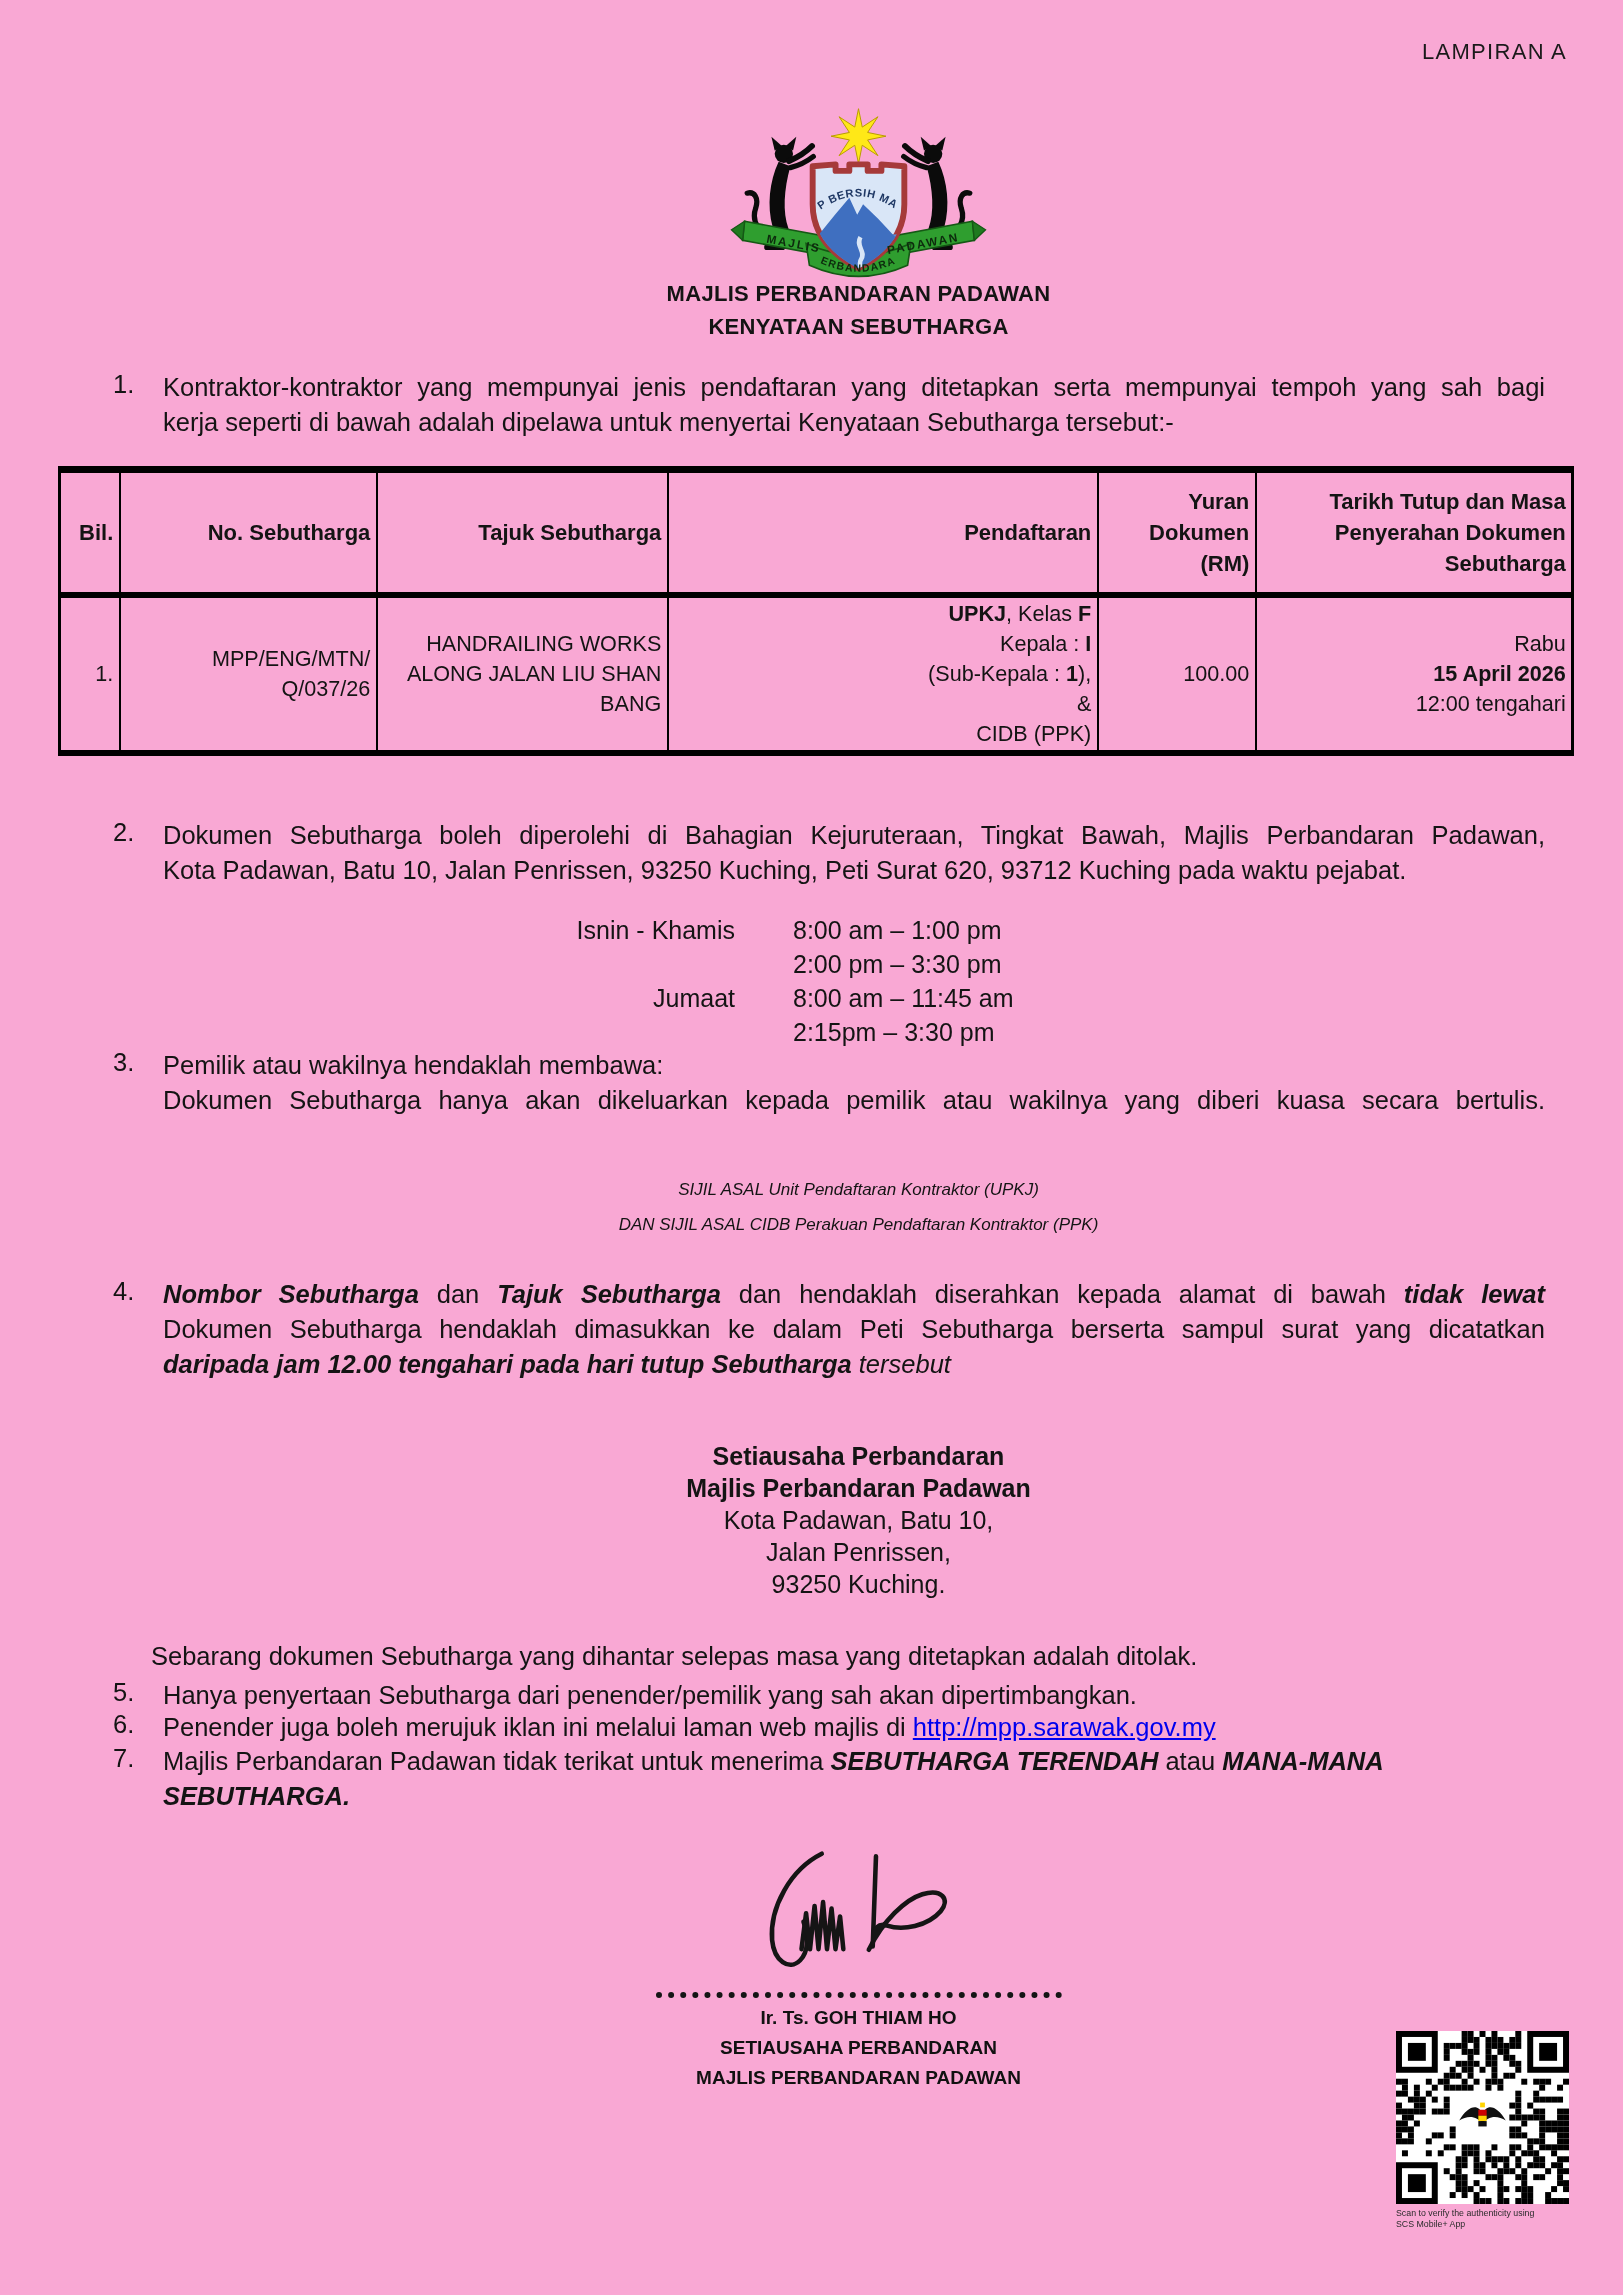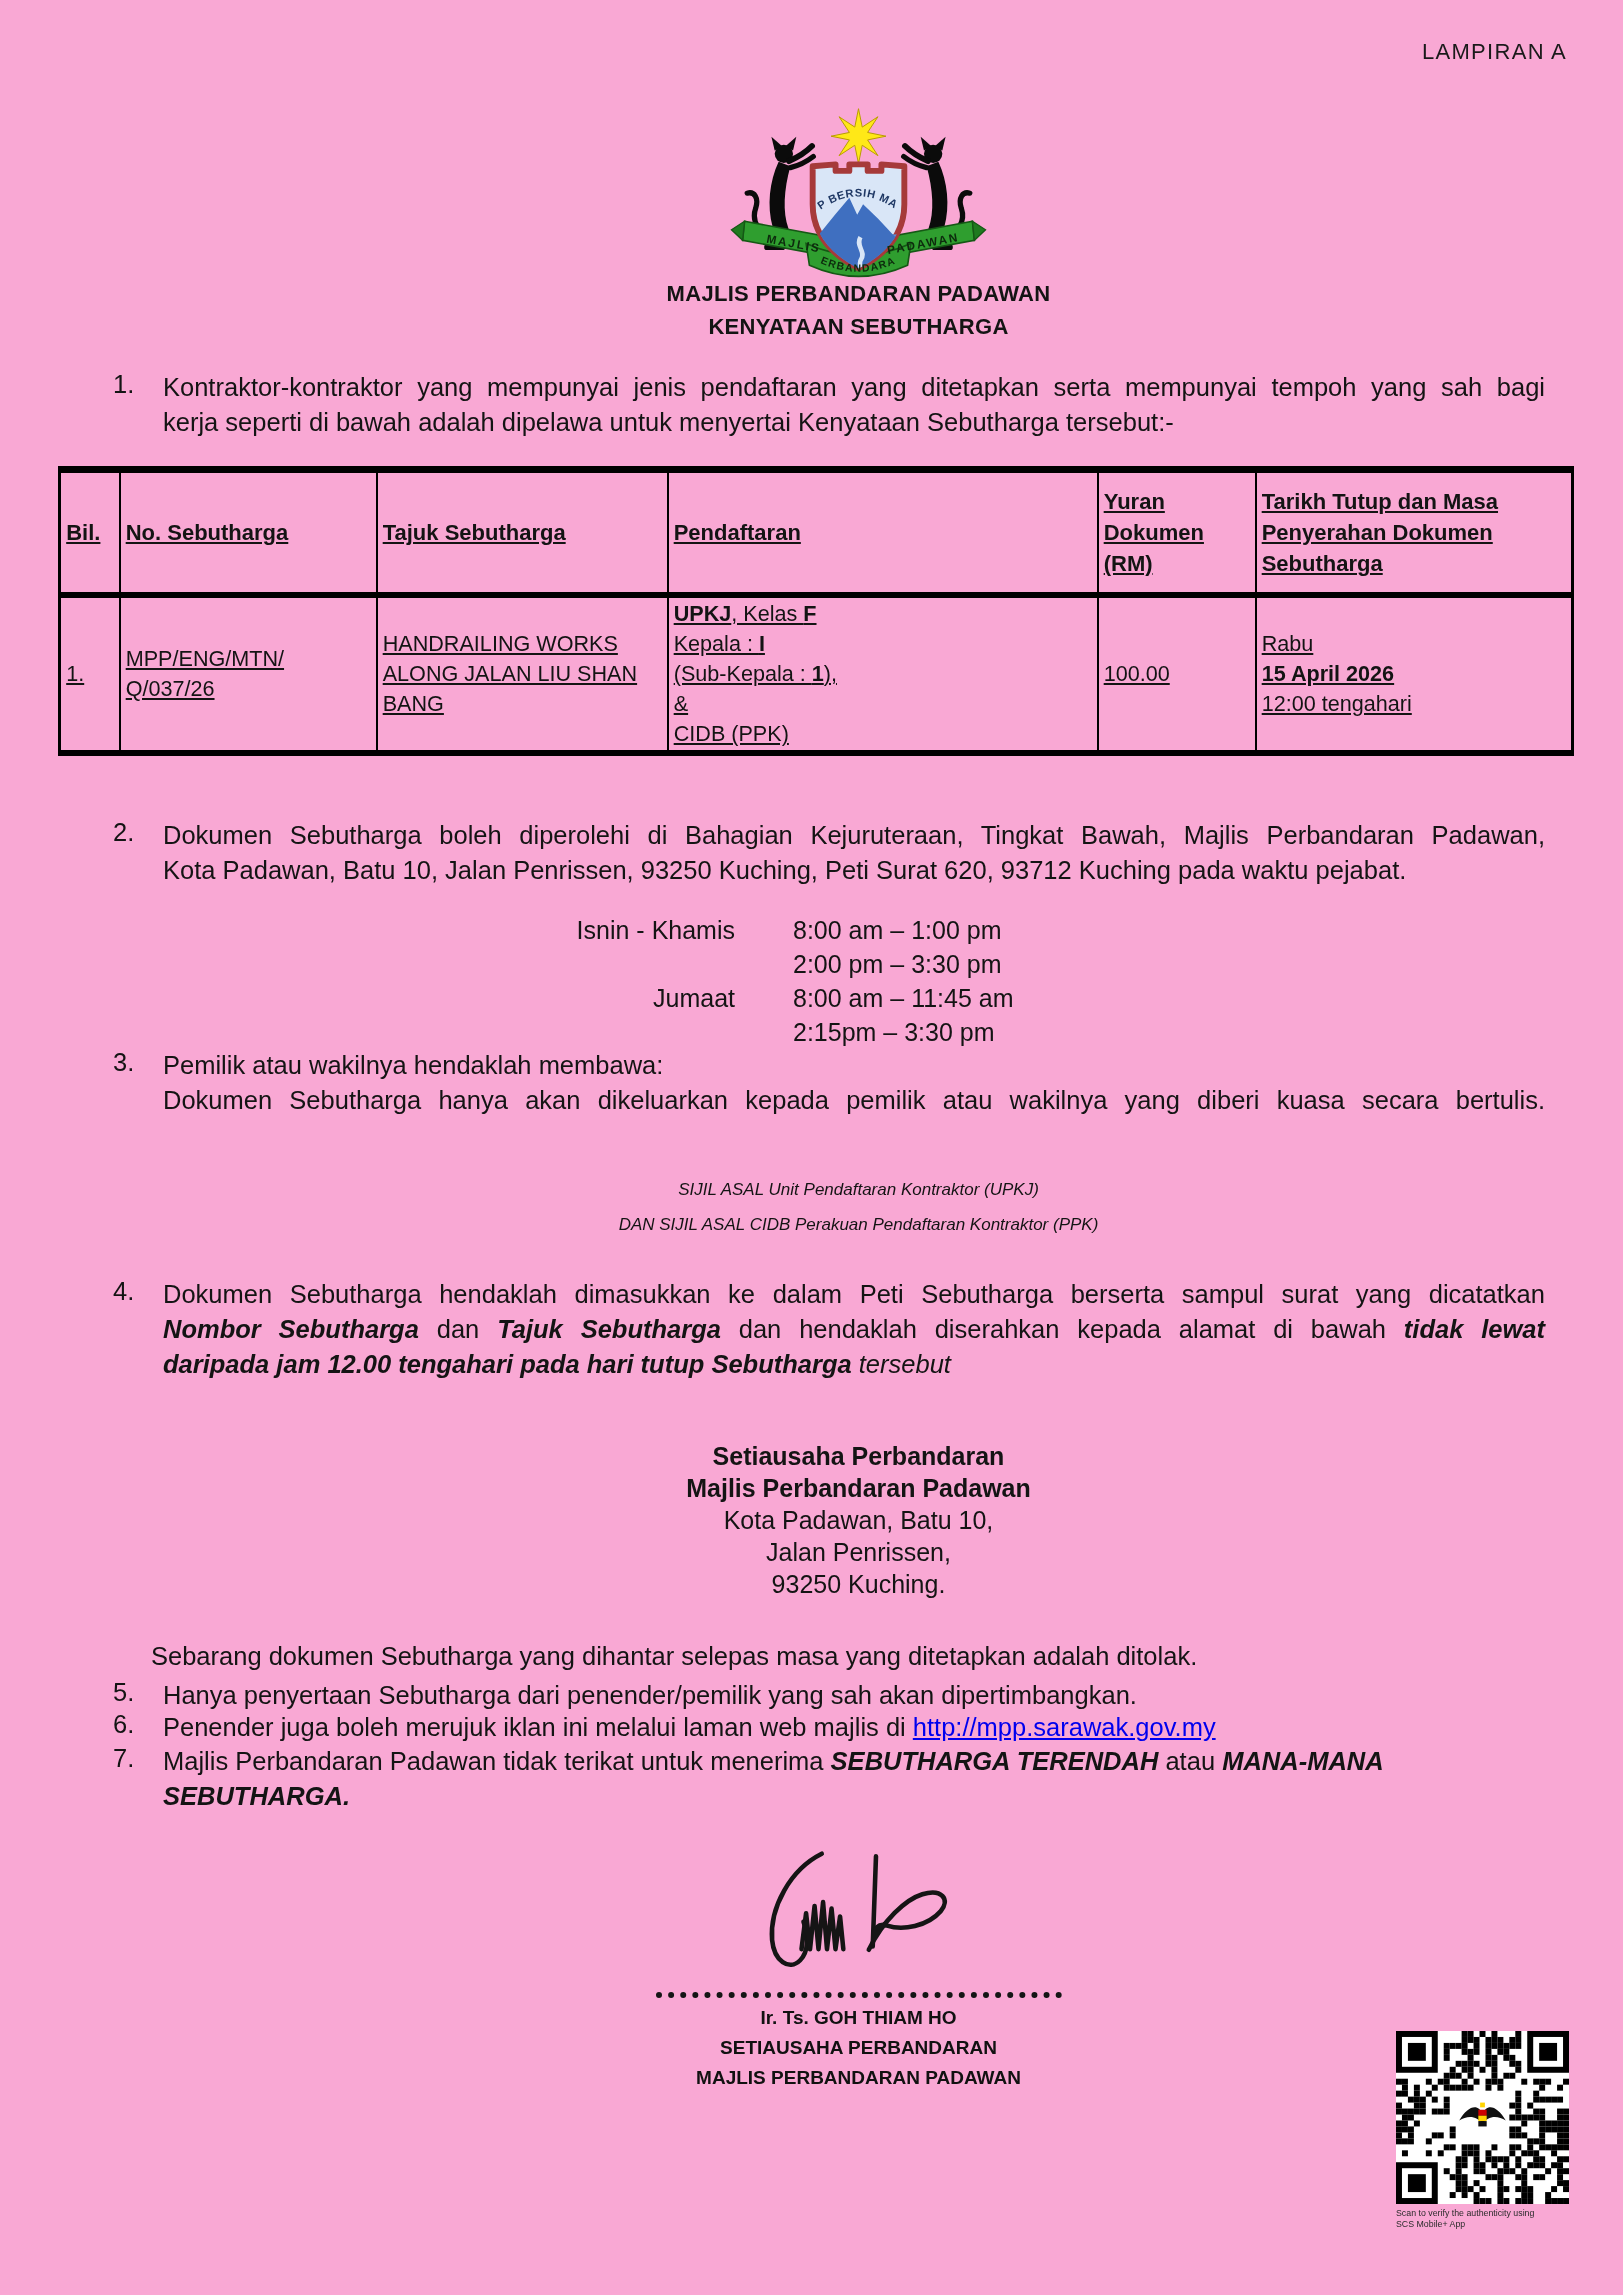--- a/index.html
+++ b/index.html
@@ -16,21 +16,21 @@
   .item .num{position:absolute; left:0; top:0; width:46px;}
   .item .body{margin-left:50px; width:1382px;}
   .pline{line-height:35px; min-height:35px;}
   .jl{text-align:justify; text-align-last:justify;}
   .seg-b, .sb{font-weight:bold;}
   .seg-i, .si{font-style:italic;}
   a.seg-l{color:#0000EE; text-decoration:underline; cursor:pointer;}
   
   .tbl{position:absolute; top:466px; left:58px; border-collapse:collapse; table-layout:fixed;
        width:1514px; font-size:21.6px;}
-  .tbl th,.tbl td{border:2.6px solid #000; text-align:left; vertical-align:middle; padding:0 5.2px; overflow:hidden;text-decoration:underline;}
+  .tbl th,.tbl td{border:2.6px solid #000; text-align:right; vertical-align:middle; padding:0 5.2px; overflow:hidden;}
   .tbl{border:3.3px solid #000; border-top-width:7.2px; border-bottom-width:6.5px;}
   .tbl th{height:119px; font-size:22px; font-weight:bold; line-height:31px; border-bottom-width:6.5px;}
   .tbl td{height:152px; line-height:30px;}
   
   .hours{position:absolute; top:913px; left:162px; font-size:25px;}
   .hrow{display:flex; line-height:34px; height:34px;}
   .hlabel{width:573px; text-align:right;}
   .htime{margin-left:58px; text-align:left;}
   .sijil{top:1172px; font-weight:normal; font-style:italic; font-size:17px; line-height:35px;}
   .address{top:1440px; font-size:25px; line-height:32px;}
@@ -190,22 +190,22 @@
   </div>
 
   <div class="centerband sijil">
     <div>SIJIL ASAL Unit Pendaftaran Kontraktor (UPKJ)</div>
     <div>DAN SIJIL ASAL CIDB Perakuan Pendaftaran Kontraktor (PPK)</div>
   </div>
 
   <div class="item" style="top:1277px">
     <span class="num">4.</span>
     <div class="body">
+      <div class="pline jl"><span class="seg-b seg-i">Nombor Sebutharga</span><span> dan </span><span class="seg-b seg-i">Tajuk Sebutharga</span><span> dan hendaklah diserahkan kepada alamat di bawah </span><span class="seg-b seg-i">tidak lewat</span></div>
       <div class="pline jl"><span>Dokumen Sebutharga hendaklah dimasukkan ke dalam Peti Sebutharga berserta sampul surat yang dicatatkan</span></div>
-      <div class="pline jl"><span class="seg-b seg-i">Nombor Sebutharga</span><span> dan </span><span class="seg-b seg-i">Tajuk Sebutharga</span><span> dan hendaklah diserahkan kepada alamat di bawah </span><span class="seg-b seg-i">tidak lewat</span></div>
       <div class="pline"><span class="seg-b seg-i">daripada jam 12.00 tengahari  pada hari tutup Sebutharga</span><span> </span><span class="seg-i">tersebut</span></div>
     </div>
   </div>
 
   <div class="centerband address">
     <div class="sb">Setiausaha Perbandaran</div>
     <div class="sb">Majlis Perbandaran Padawan</div>
     <div>Kota Padawan, Batu 10,</div>
     <div>Jalan Penrissen,</div>
     <div>93250 Kuching.</div>

